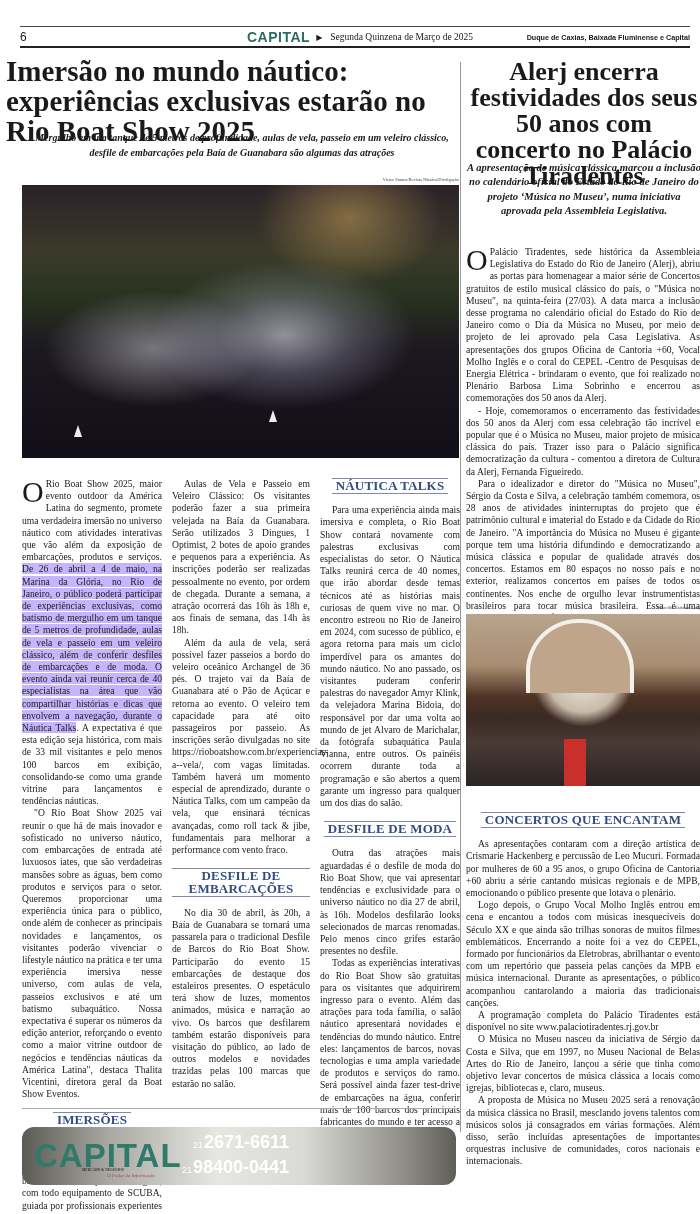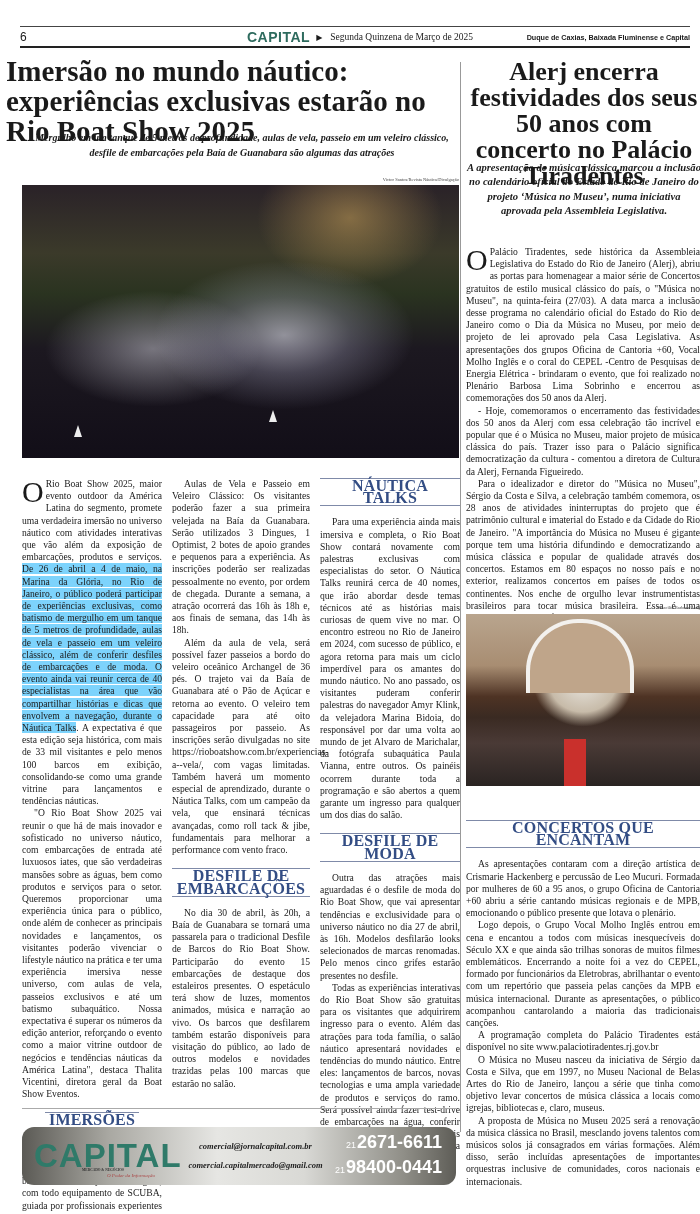--- a/index.html
+++ b/index.html
@@ -25,23 +25,23 @@
       radial-gradient(ellipse at 60% 55%, rgba(240,240,255,0.55) 0%, rgba(200,200,230,0.25) 18%, rgba(0,0,0,0) 35%),
       radial-gradient(ellipse at 30% 60%, rgba(230,230,240,0.45) 0%, rgba(0,0,0,0) 25%),
       radial-gradient(ellipse at 75% 12%, rgba(200,160,90,0.55) 0%, rgba(0,0,0,0) 20%),
       linear-gradient(180deg, #2a2228 0%, #3b3a2a 25%, #2a3320 40%, #1c1820 60%, #120e18 100%); }
   .boat { position:absolute; width:0; height:0; border-left:4px solid transparent; border-right:4px solid transparent; border-bottom:12px solid #eee; }
 
   .col { position:absolute; font-size:9.6px; line-height:12.2px; text-align:justify; hyphens:auto; }
   .col p { margin:0; text-indent:12px; }
   .col p.first { text-indent:0; }
   .dropcap { float:left; font-size:30px; line-height:24px; margin:2px 2px 0 0; }
-  mark { background:#7dd3fc; color:#1a1a1a; }
+  mark { background:#c4b5fd; color:#1a1a1a; }
   .sub { text-align:center; margin:12px 0 10px; }
-  .sub span { display:inline-block; font-weight:bold; font-size:16px; color:#334d84; border-top:1px solid #7f8aa8; border-bottom:1px solid #7f8aa8; padding:1px 4px; letter-spacing:0.2px; }
+  .sub span { display:inline-block; font-weight:bold; font-size:13px; color:#334d84; border-top:1px solid #7f8aa8; border-bottom:1px solid #7f8aa8; padding:1px 4px; letter-spacing:0.2px; }
 
   .c1 { left:22px; top:478px; width:140px; }
   .c2 { left:172px; top:478px; width:138px; }
   .c3 { left:320px; top:478px; width:140px; }
 
   .bottom-rule { position:absolute; left:22px; right:245px; top:1108px; border-top:1px solid #aaa; }
   .ad { position:absolute; left:22px; top:1127px; width:434px; height:58px; border-radius:12px;
         background: linear-gradient(90deg, #5b5a55 0%, #a9a8a2 20%, #e6e6e3 45%, #d9d9d5 65%, #8f8e87 88%, #5e5d57 100%);
         display:flex; align-items:center; }
   .ad-logo { width:145px; padding-left:12px; position:relative; height:58px; }
@@ -115,24 +115,20 @@
 </div>
 
 <div class="bottom-rule"></div>
 
 <div class="ad">
   <div class="ad-logo">
     <span class="ad-logo-word">CAPITAL</span>
     <span class="ad-logo-sub">MERCADO &amp; NEGÓCIOS</span>
     <span class="ad-logo-tag">O Poder da Informação</span>
   </div>
-  <div class="ad-emails">
-    <div>comercial@jornalcapital.com.br</div>
-    <div>comercial.capitalmercado@gmail.com</div>
-  </div>
   <div class="ad-phones">
     <div><span class="ddd">21</span><span class="num">2671-6611</span></div>
     <div><span class="ddd">21</span><span class="num">98400-0441</span></div>
   </div>
 </div>
 
 <h2 class="r-title" style="margin:0">Alerj encerra festividades dos seus 50 anos com concerto no Palácio Tiradentes</h2>
 <div class="r-deck">A apresentação de música clássica marcou a inclusão no calendário oficial do Estado do Rio de Janeiro do projeto ‘Música no Museu’, numa iniciativa aprovada pela Assembleia Legislativa.</div>
 
 <div class="col r-body1">
@@ -141,19 +137,19 @@
   <p>Para o idealizador e diretor do "Música no Museu", Sérgio da Costa e Silva, a celebração também comemora, os 28 anos de atividades ininterruptas do projeto que é patrimônio cultural e imaterial do Estado e da Cidade do Rio de Janeiro. "A importância do Música no Museu é gigante porque tem uma história difundindo e democratizando a música clássica e popular de qualidade através dos concertos. Estamos em 80 espaços no nosso país e no exterior, realizamos concertos em países de todos os continentes. Nos enche de orgulho levar instrumentistas brasileiros para tocar música brasileira. Essa é uma conquista de todos", afirmou.</p>
 </div>
 
 <div class="r-credit credit">Octacílio Barbosa/Alerj</div>
 <div class="photo2" title="Concert in the Plenário of Palácio Tiradentes">
   <div class="arch"></div>
   <div class="carpet"></div>
 </div>
 
 <div class="col r-body2">
-  <div class="sub" style="margin-top:8px"><span>CONCERTOS QUE ENCANTAM</span></div>
+  <div class="sub" style="margin-top:0"><span>CONCERTOS QUE ENCANTAM</span></div>
   <p>As apresentações contaram com a direção artística de Crismarie Hackenberg e percussão de Leo Mucuri. Formada por mulheres de 60 a 95 anos, o grupo Oficina de Cantoria +60 abriu a série cantando músicas regionais e de MPB, emocionando o público presente que lotava o plenário.</p>
   <p>Logo depois, o Grupo Vocal Molho Inglês entrou em cena e encantou a todos com músicas inesquecíveis do Século XX e que ainda são trilhas sonoras de muitos filmes emblemáticos. Encerrando a noite foi a vez do CEPEL, formado por funcionários da Eletrobras, abrilhantar o evento com um repertório que passeia pelas canções da MPB e música internacional. Durante as apresentações, o público acompanhou cantarolando a maioria das tradicionais canções.</p>
   <p>A programação completa do Palácio Tiradentes está disponível no site www.palaciotiradentes.rj.gov.br</p>
   <p>O Música no Museu nasceu da iniciativa de Sérgio da Costa e Silva, que em 1997, no Museu Nacional de Belas Artes do Rio de Janeiro, lançou a série que tinha como objetivo levar concertos de música clássica a locais como igrejas, bibliotecas e, claro, museus.</p>
   <p>A proposta de Música no Museu 2025 será a renovação da música clássica no Brasil, mesclando jovens talentos com músicos solos já consagrados em várias formações. Além disso, serão incluídas apresentações de importantes orquestras inclusive de comunidades, coros nacionais e internacionais.</p>
 </div>
 
 </body></html>

